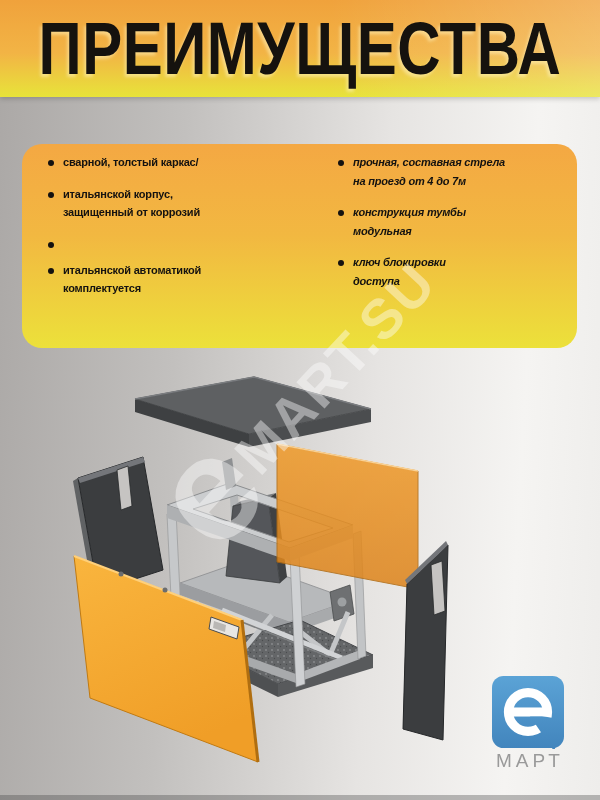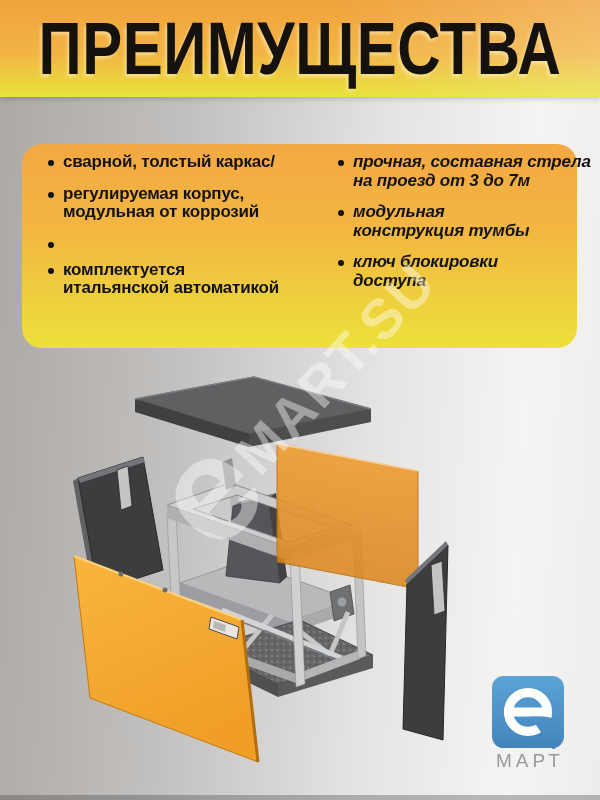--- a/index.html
+++ b/index.html
@@ -19,21 +19,21 @@
 
   
   .card{position:absolute;left:22px;top:144px;width:555px;height:204px;border-radius:20px;z-index:2;
         background:linear-gradient(180deg,#f4a843 0%,#f2b841 45%,#ece13a 100%);}
   .card-inner{display:flex;padding:9px 4px 0 26px;}
   .col{display:flex;flex-direction:column;}
   .col-left{width:290px;}
   .col-right{width:231px;font-style:italic;}
   .feature{display:flex;gap:9px;margin:0 0 13px 0;}
   .dot{width:6px;height:6px;border-radius:50%;background:#141210;margin-top:7px;flex:none;}
-  .ftext{font-size:17px;font-weight:600;color:#141210;line-height:18.5px;letter-spacing:-0.2px;}
+  .ftext{font-size:11px;font-weight:600;color:#141210;line-height:18.5px;letter-spacing:-0.2px;}
   .ftext span{display:block;white-space:nowrap;}
 
   
   .watermark{position:absolute;left:45px;top:210px;width:520px;height:380px;z-index:4;
         display:flex;align-items:center;justify-content:center;
         transform:rotate(-47deg);color:rgba(255,255,255,0.42);font-weight:bold;pointer-events:none;}
   .wm-e{font-size:150px;line-height:1;transform:translateY(-10px);margin-right:4px;}
   .wm-text{font-size:56px;letter-spacing:2px;}
 
   
@@ -60,48 +60,48 @@
       <div class="col col-left">
         <div class="feature">
           <span class="dot"></span>
           <div class="ftext">
             <span>сварной, толстый каркас/</span>
           </div>
         </div>
         <div class="feature">
           <span class="dot"></span>
           <div class="ftext">
-            <span>регулируемая корпус,</span>
-            <span>модульная от коррозий</span>
-          </div>
-        </div>
-        <div class="feature">
-          <span class="dot"></span>
-        </div>
-        <div class="feature">
-          <span class="dot"></span>
-          <div class="ftext">
+            <span>итальянской корпус,</span>
+            <span>защищенный от коррозий</span>
+          </div>
+        </div>
+        <div class="feature">
+          <span class="dot"></span>
+        </div>
+        <div class="feature">
+          <span class="dot"></span>
+          <div class="ftext">
+            <span>итальянской автоматикой</span>
             <span>комплектуется</span>
-            <span>итальянской автоматикой</span>
           </div>
         </div>
       </div>
       <div class="col col-right">
         <div class="feature">
           <span class="dot"></span>
           <div class="ftext">
             <span>прочная, составная стрела</span>
-            <span>на проезд от 3 до 7м</span>
-          </div>
-        </div>
-        <div class="feature">
-          <span class="dot"></span>
-          <div class="ftext">
+            <span>на проезд от 4 до 7м</span>
+          </div>
+        </div>
+        <div class="feature">
+          <span class="dot"></span>
+          <div class="ftext">
+            <span>конструкция тумбы</span>
             <span>модульная</span>
-            <span>конструкция тумбы</span>
           </div>
         </div>
         <div class="feature">
           <span class="dot"></span>
           <div class="ftext">
             <span>ключ блокировки</span>
             <span>доступа</span>
           </div>
         </div>
       </div>

